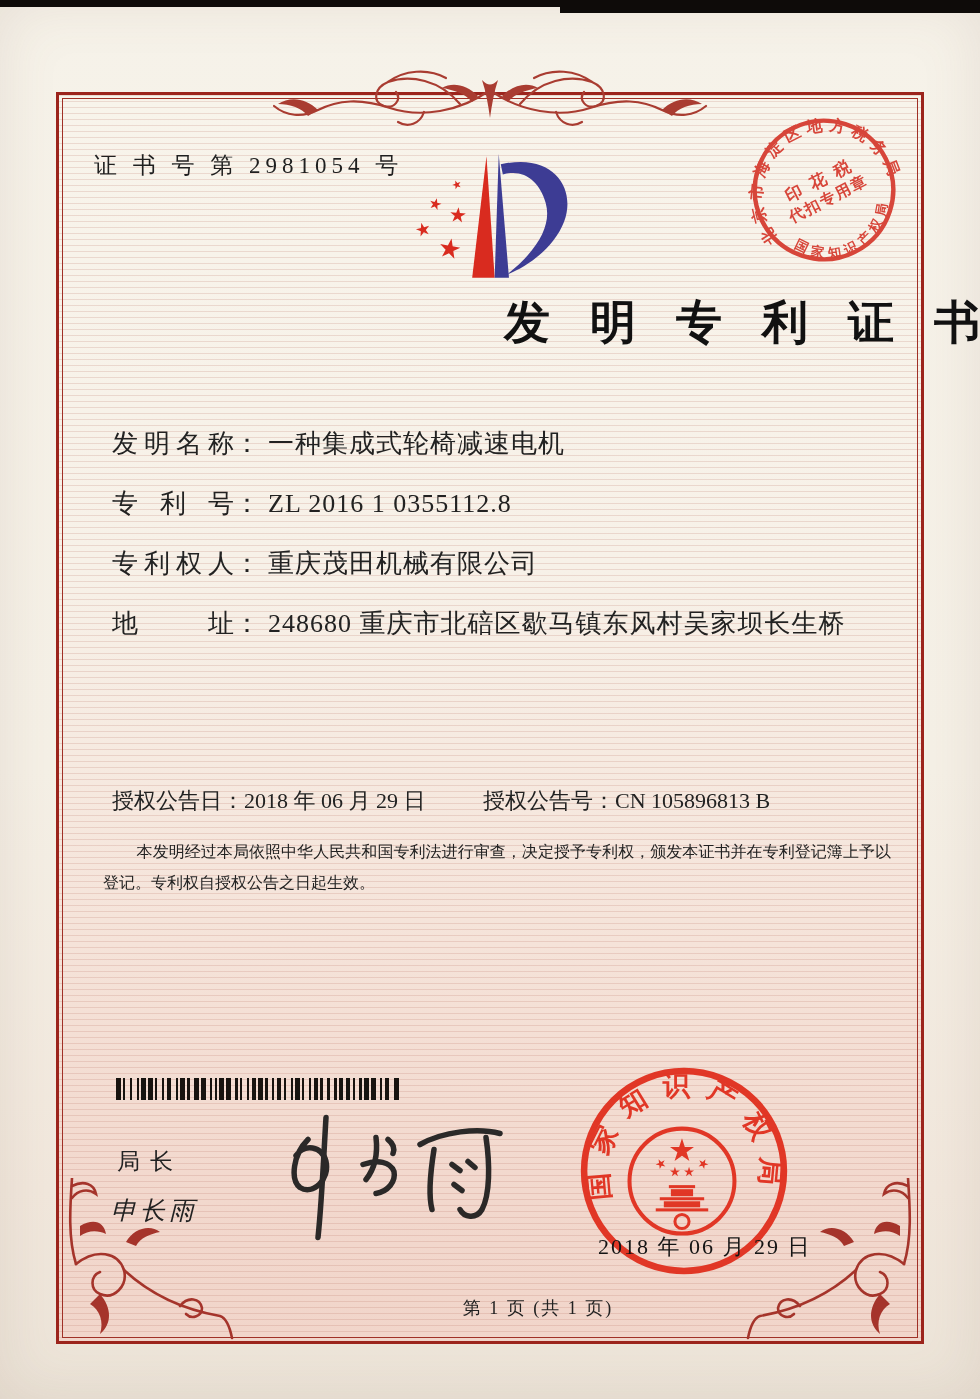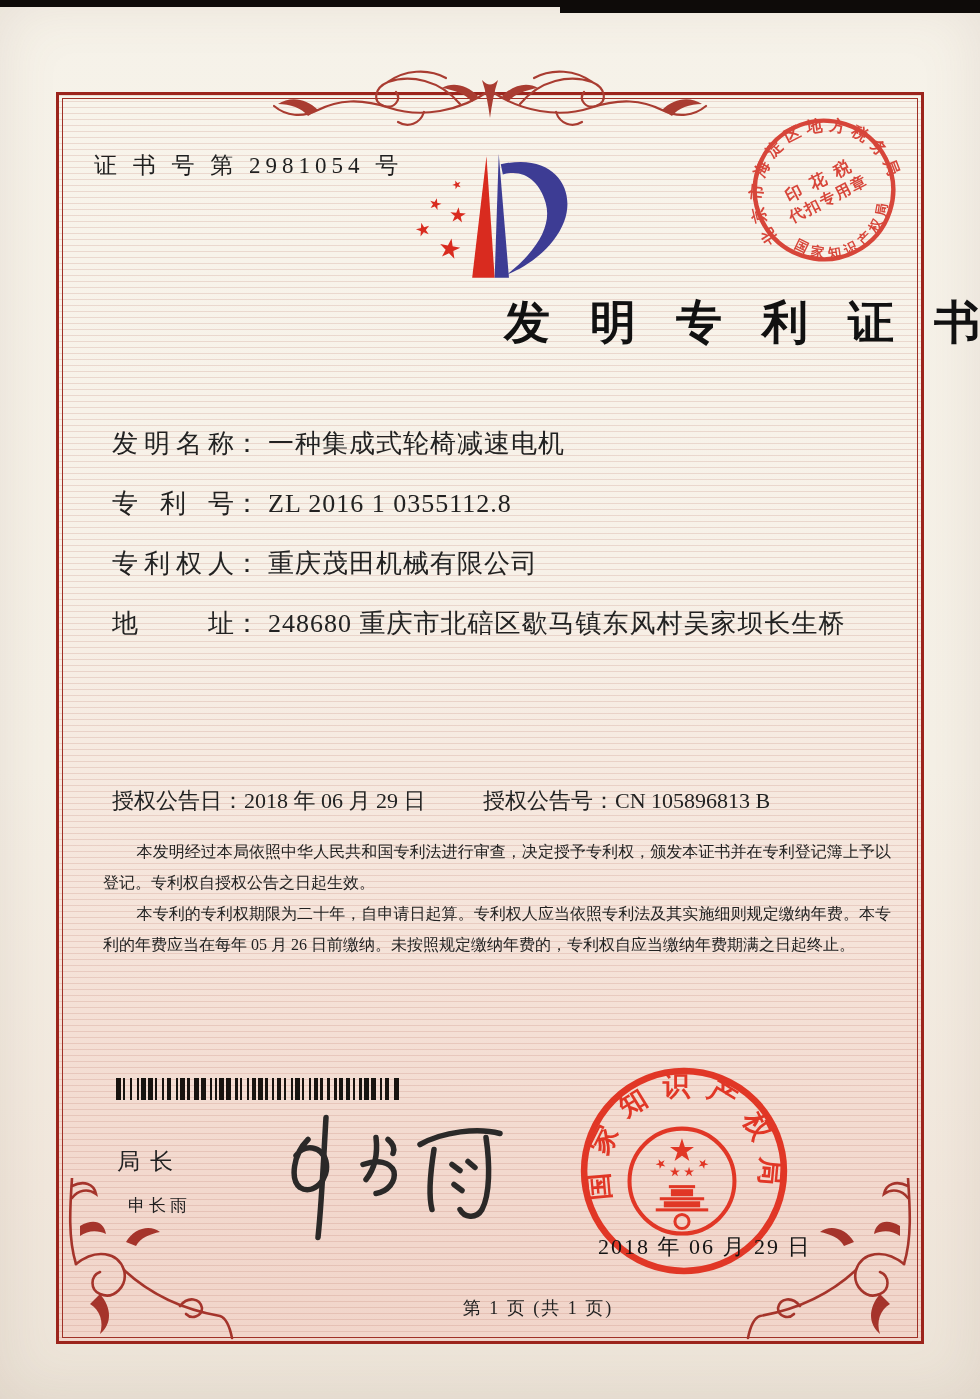--- a/index.html
+++ b/index.html
@@ -49,21 +49,21 @@
 
   .paras{position:absolute;left:96px;top:836px;width:788px;font-size:16px;line-height:31px;text-align:justify;margin-left:7px;}
   .paras p{margin:0;text-indent:2.1em;}
 
   .barcode{position:absolute;left:116px;top:1078px;height:22px;display:inline-flex;}
   .bc{height:100%;flex:none;}
   .bc1{width:2.3px;background:#17130f;}
   .bc0{width:2.3px;background:transparent;}
 
   .director-title{position:absolute;left:117px;top:1146px;font-size:23px;letter-spacing:10px;}
-  .director-name{position:absolute;left:128px;top:1194px;font-size:17px;letter-spacing:4px;}
+  .director-name{position:absolute;left:111px;top:1194px;font-size:25px;letter-spacing:4px;font-style:italic;}
   .signature{position:absolute;left:238px;top:1108px;width:280px;height:138px;}
 
   .seal{position:absolute;left:575px;top:1062px;width:218px;height:218px;opacity:0.93;}
   .seal-date{position:absolute;left:598px;top:1232px;font-size:22px;letter-spacing:2px;color:#141414;z-index:6;}
   .footer-page{position:absolute;left:0;top:1296px;width:100%;text-align:center;font-size:18px;letter-spacing:2px;padding-left:48px;}
 </style>
 </head>
 <body>
 
 <div class="page">
@@ -183,21 +183,20 @@
       <span class="grant-left">
         <span>授权公告日</span><span>：</span><span>2018 年 06 月 29 日</span>
       </span>
       <span class="grant-right">
         <span>授权公告号</span><span>：</span><span>CN 105896813 B</span>
       </span>
     </div>
 
     <div class="paras">
       <p>本发明经过本局依照中华人民共和国专利法进行审查，决定授予专利权，颁发本证书并在专利登记簿上予以登记。专利权自授权公告之日起生效。</p>
-      <p>本专利的专利权期限为二十年，自申请日起算。专利权人应当依照专利法及其实施细则规定缴纳年费。本专利的年费应当在每年 05 月 26 日前缴纳。未按照规定缴纳年费的，专利权自应当缴纳年费期满之日起终止。</p>
     </div>
 
     <div class="barcode">
         <div class="bc bc1"></div>
         <div class="bc bc1"></div>
         <div class="bc bc0"></div>
         <div class="bc bc1"></div>
         <div class="bc bc0"></div>
         <div class="bc bc0"></div>
         <div class="bc bc1"></div>

